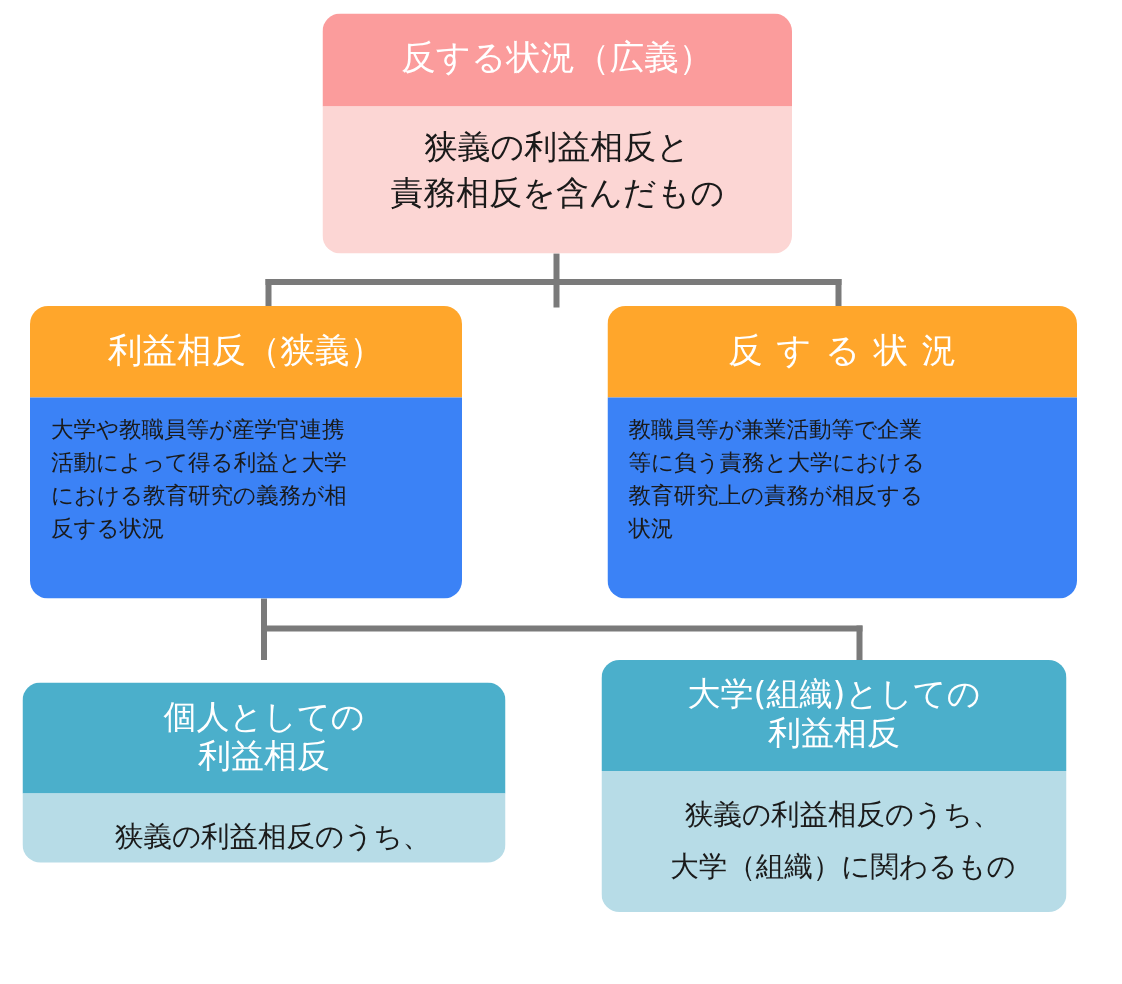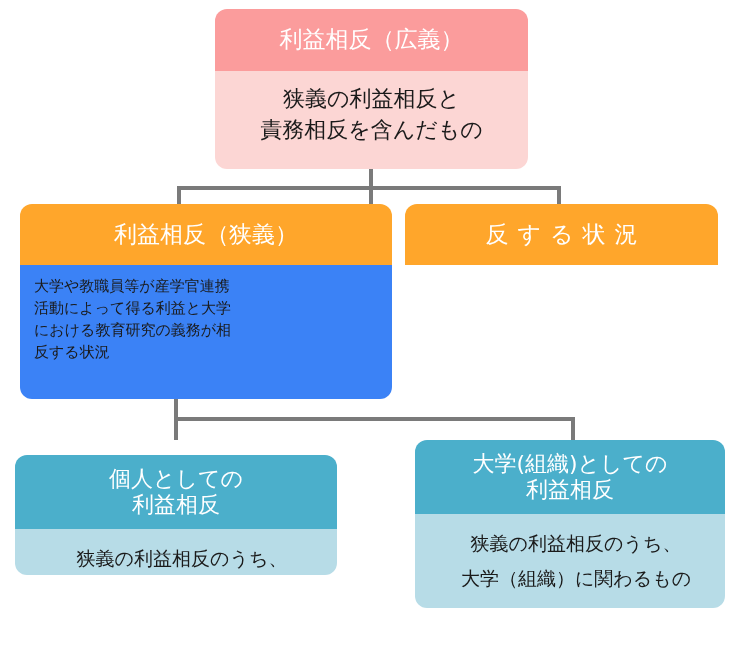--- a/index.html
+++ b/index.html
@@ -82,21 +82,21 @@
   .node-orange .node-body {
     background: #3b82f6;
     font-size: 15px;
     line-height: 1.46;
     text-align: left;
     padding: 11px 14px 0 14px;
   }
   #node-narrow {
     left: 20px;
     top: 204px;
-    width: 372px;
+    width: 288px;
     height: 195px;
   }
   #node-duty {
     left: 405px;
     top: 204px;
     width: 313px;
     height: 195px;
   }
   #node-duty .node-header {
     letter-spacing: 9px;
@@ -116,56 +116,60 @@
     text-align: center;
     padding: 12px 8px 0 20px;
   }
   #node-individual {
     left: 15px;
     top: 455px;
     width: 322px;
     height: 120px;
   }
   #node-organization {
-    left: 415px;
+    left: 401px;
     top: 440px;
     width: 310px;
     height: 168px;
   }
 </style>
 </head>
 <body>
 
 <div id="diagram">
 
   <div class="connector" style="left:369px; top:169px; width:4px; height:36px;"></div>
   <div class="connector" style="left:177px; top:186px; width:384px; height:4px;"></div>
   <div class="connector" style="left:177px; top:186px; width:4px; height:19px;"></div>
   <div class="connector" style="left:557px; top:186px; width:4px; height:19px;"></div>
 
   <div class="connector" style="left:174px; top:399px; width:4px; height:41px;"></div>
   <div class="connector" style="left:174px; top:417px; width:401px; height:4px;"></div>
   <div class="connector" style="left:571px; top:417px; width:4px; height:23px;"></div>
 
   <div class="node node-pink" id="node-broad">
-    <div class="node-header">利益相反（広義）</div>
+    <div class="node-header">反する状況（広義）</div>
     <div class="node-body">狭義の利益相反と
 責務相反を含んだもの</div>
   </div>
 
   <div class="node node-orange" id="node-narrow">
     <div class="node-header">利益相反（狭義）</div>
     <div class="node-body">大学や教職員等が産学官連携
 活動によって得る利益と大学
 における教育研究の義務が相
 反する状況</div>
   </div>
 
   <div class="node node-orange" id="node-duty">
     <div class="node-header">反する状況</div>
+    <div class="node-body">教職員等が兼業活動等で企業
+等に負う責務と大学における
+教育研究上の責務が相反する
+状況</div>
   </div>
 
   <div class="node node-blue" id="node-individual">
     <div class="node-header">個人としての
 利益相反</div>
     <div class="node-body">狭義の利益相反のうち、
 教職員等に関わるもの</div>
   </div>
 
   <div class="node node-blue" id="node-organization">

